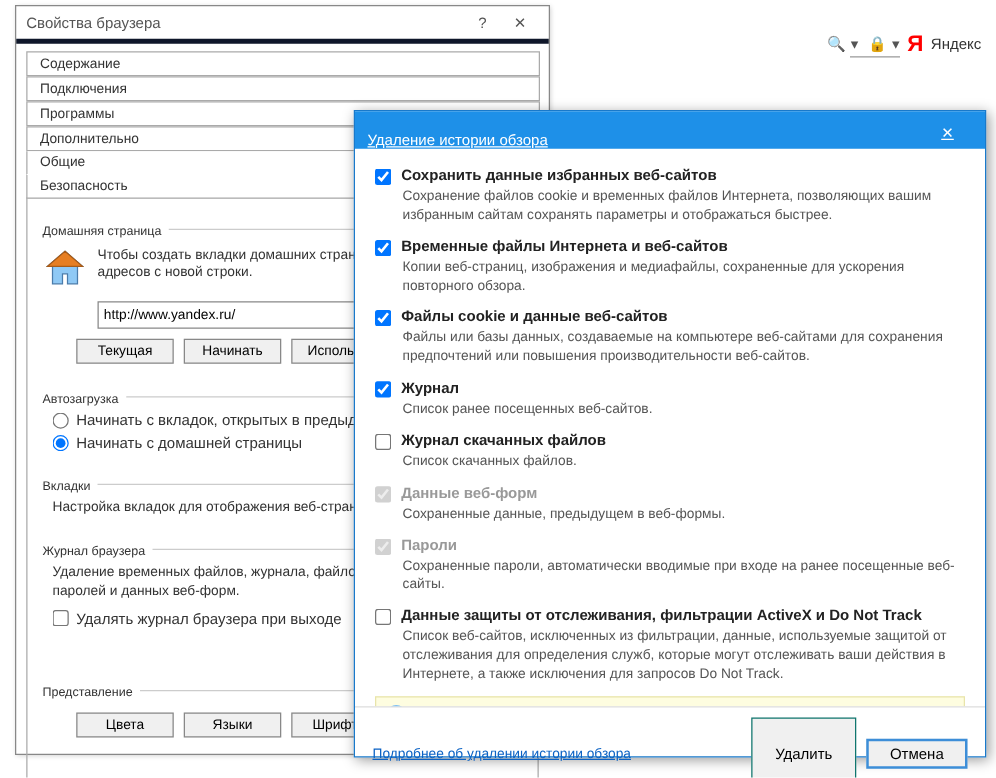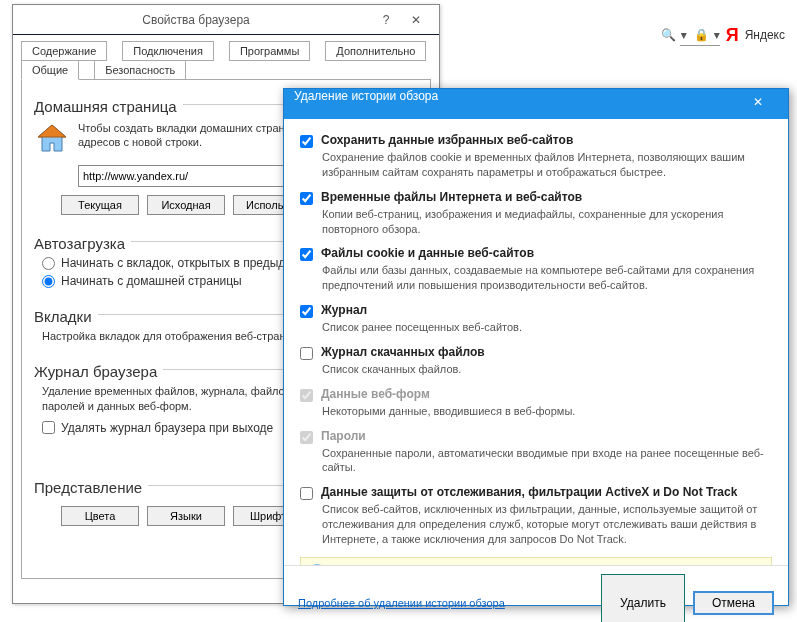--- a/index.html
+++ b/index.html
@@ -6,47 +6,47 @@
 body { width: 797px; height: 622px; background: #fff; position: relative; overflow: hidden; }
 
 
 .bg-toolbar { position: absolute; top: 20px; right: 0; height: 30px; display: flex; align-items: center; gap: 6px; padding-right: 12px; }
 .bg-search { height: 22px; width: 40px; border-bottom: 1px solid #999; display: flex; align-items: center; justify-content: flex-end; gap: 4px; color: #555; }
 .bg-yandex { display: flex; align-items: center; gap: 6px; color: #333; font-size: 15px; }
 .bg-y { color: #ff0000; font-weight: bold; font-size: 18px; }
 
 
 .dialog1 { position: absolute; left: 12px; top: 4px; width: 428px; height: 600px; background: #fff; border: 1px solid #888; box-shadow: 1px 1px 4px rgba(0,0,0,.2); }
-.titlebar { height: 30px; display: flex; align-items: center; padding: 0 8px; border-bottom: 1px solid #0f172a; color: #555; text-align: center; }
+.titlebar { height: 30px; display: flex; align-items: center; padding: 0 8px; border-bottom: 4px solid #0f172a; color: #555; }
 .titlebar .title { flex: 1; font-size: 12px; }
 .titlebar .winbtn { width: 30px; height: 24px; display: flex; align-items: center; justify-content: center; cursor: pointer; color: #555; }
 .tabs-wrap { padding: 6px 8px 0 8px; }
-.tabs-row { display: flex; gap: 16px; }
+.tabs-row { display: flex; gap: 0; flex-direction: column; }
 .tab { border: 1px solid #aaa; padding: 3px 10px; background: #fff; margin-right: -1px; cursor: pointer; font-size: 11px; color: #333; position: relative; }
 .tabs-row2 .tab { border-top: none; }
 .tab.active { background: #fff; border-bottom: 1px solid #fff; z-index: 2; }
 .tab-panel { border: 1px solid #aaa; margin-top: -1px; padding: 10px 12px; min-height: 500px; }
 .group-section { position: relative; margin-bottom: 12px; padding-top: 8px; }
-.group-section .glegend { color: #333; font-size: 15px; position: relative; display: inline-block; background: #fff; padding-right: 6px; }
+.group-section .glegend { color: #333; font-size: 10px; position: relative; display: inline-block; background: #fff; padding-right: 6px; }
 .group-section::before { content: ""; position: absolute; top: 14px; left: 0; right: 0; height: 1px; background: #ccc; }
 .home-row { display: flex; gap: 8px; margin: 6px 0 8px 0; }
 .home-icon { width: 36px; height: 36px; flex: 0 0 36px; }
 .home-text { font-size: 11px; color: #333; line-height: 1.3; }
 .url-input { width: 310px; height: 22px; border: 1px solid #888; padding: 2px 4px; font-size: 11px; margin-left: 44px; margin-bottom: 8px; }
 .btnrow { display: flex; gap: 8px; margin-left: 27px; }
 .btn { border: 1px solid #888; background: #f0f0f0; padding: 3px 12px; font-size: 11px; cursor: pointer; min-width: 78px; text-align: center; }
 .radio-row, .check-row { display: flex; align-items: center; gap: 6px; margin: 4px 0 2px 8px; font-size: 11px; color: #333; }
 .radio-row input, .check-row input { margin: 0; }
 .desc-text { font-size: 11px; color: #333; margin: 4px 8px 8px 8px; line-height: 1.3; }
 .right-btn { display: flex; justify-content: flex-end; margin-top: 4px; }
 .bottom-btns { position: absolute; bottom: 10px; right: 14px; display: flex; gap: 8px; }
 
 
 .dialog2 { position: absolute; left: 283px; top: 88px; width: 506px; height: 518px; background: #fff; border: 1px solid #1979ca; box-shadow: 2px 2px 10px rgba(0,0,0,.4); z-index: 10; }
-.titlebar2 { height: 30px; background: #1e90e8; color: #fff; display: flex; align-items: flex-start; padding: 0 10px; }
+.titlebar2 { height: 30px; background: #1e90e8; color: #fff; display: flex; align-items: flex-end; padding: 0 10px; text-decoration: underline; }
 .titlebar2 .title { flex: 1; font-size: 12px; }
 .titlebar2 .closebtn { width: 40px; height: 26px; display: flex; align-items: center; justify-content: center; cursor: pointer; }
 .d2-body { padding: 14px 16px 8px 16px; height: 446px; overflow: hidden; }
 .d2-item { margin-bottom: 10px; }
 .d2-item .itop { display: flex; align-items: flex-start; gap: 8px; }
 .d2-item input[type=checkbox] { margin-top: 2px; }
 .d2-item .ititle { font-weight: bold; font-size: 12px; color: #222; }
 .d2-item.disabled .ititle { color: #999; }
 .d2-item .idesc { font-size: 11px; color: #555; margin: 2px 0 0 22px; line-height: 1.35; }
 .info-bar { background: #fefde0; border: 1px solid #e8e4aa; padding: 6px 8px; display: flex; align-items: center; gap: 8px; font-size: 11px; color: #555; margin-top: 4px; }
@@ -101,21 +101,21 @@
             <svg class="house" viewBox="0 0 36 36">
                 <polygon points="18,4 32,16 28,16 28,30 20,30 20,22 16,22 16,30 8,30 8,16 4,16" fill="#8fc9f5" stroke="#4a7cab"></polygon>
                 <polygon points="18,4 32,16 4,16" fill="#e67e22" stroke="#a85b17"></polygon>
               </svg>
           </div>
           <div class="home-text">Чтобы создать вкладки домашних страниц, введите каждый из адресов с новой строки.</div>
         </div>
         <input class="url-input" value="http://www.yandex.ru/" style="">
         <div class="btnrow">
           <div class="btn">Текущая</div>
-          <div class="btn">Исходная</div>
+          <div class="btn">Начинать</div>
           <div class="btn">Использовать</div>
         </div>
       </div>
 
       <div class="group-section">
         <span class="glegend">Автозагрузка</span>
         <label class="radio-row">
             <input type="radio" name="as" style=""> 
             <span>Начинать с вкладок, открытых в предыдущем сеансе</span>
           </label>
@@ -196,21 +196,21 @@
           <input type="checkbox" style="">
           <span class="ititle">Журнал скачанных файлов</span>
         </div>
         <div class="idesc">Список скачанных файлов.</div>
       </div>
       <div class="d2-item disabled">
         <div class="itop">
           <input type="checkbox" checked="" disabled="" style="">
           <span class="ititle">Данные веб-форм</span>
         </div>
-        <div class="idesc">Некоторыми данные, вводившиеся в веб-формы.</div>
+        <div class="idesc">Сохраненные данные, предыдущем в веб-формы.</div>
       </div>
       <div class="d2-item disabled">
         <div class="itop">
           <input type="checkbox" checked="" disabled="" style="">
           <span class="ititle">Пароли</span>
         </div>
         <div class="idesc">Сохраненные пароли, автоматически вводимые при входе на ранее посещенные веб-сайты.</div>
       </div>
       <div class="d2-item">
         <div class="itop">

